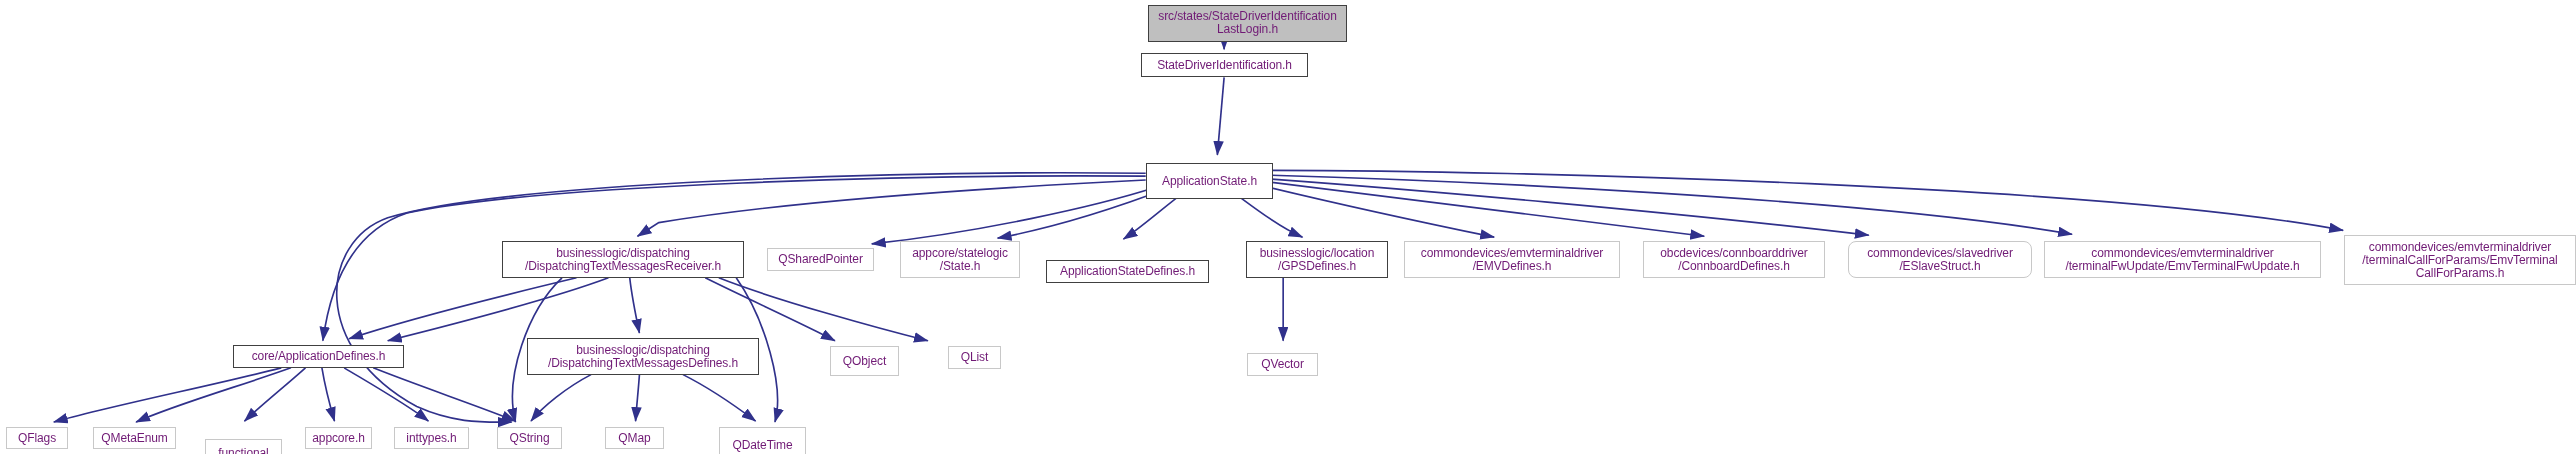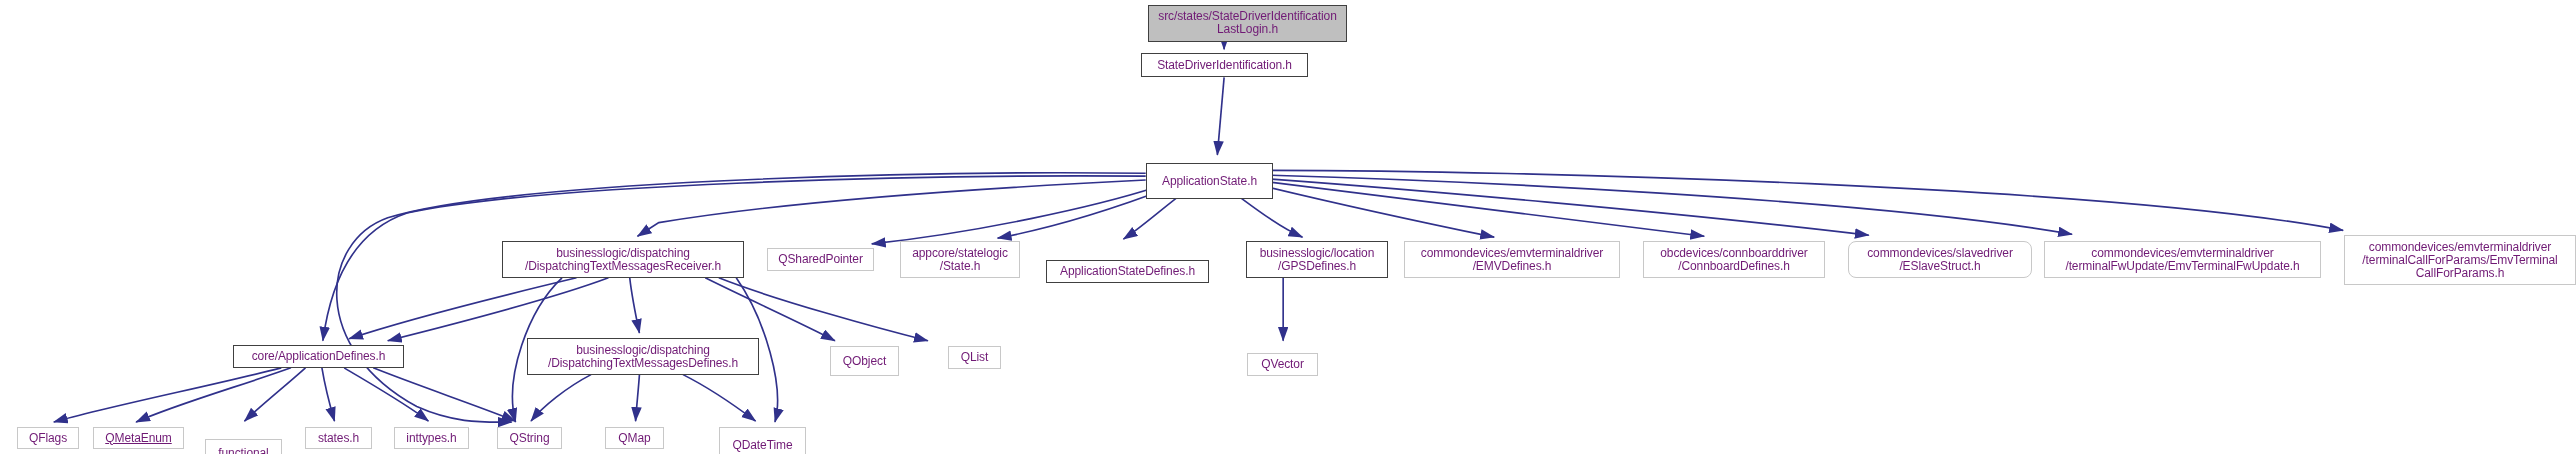--- a/index.html
+++ b/index.html
@@ -104,23 +104,23 @@
 /terminalFwUpdate/EmvTerminalFwUpdate.h</span></div>
       <div class="node light" style="left: 2344px; top: 235px; width: 232px; height: 50px;"><span class="node-label">commondevices/emvterminaldriver
 /terminalCallForParams/EmvTerminal
 CallForParams.h</span></div>
       <div class="node bold" style="left: 233px; top: 345px; width: 171px; height: 23px;"><span class="node-label">core/ApplicationDefines.h</span></div>
       <div class="node bold" style="left: 527px; top: 338px; width: 232px; height: 37px;"><span class="node-label">businesslogic/dispatching
 /DispatchingTextMessagesDefines.h</span></div>
       <div class="node light" style="left: 830px; top: 346px; width: 69px; height: 30px;"><span class="node-label">QObject</span></div>
       <div class="node light" style="left: 922px; top: 346px; width: 53px; height: 23px; margin-left: 26px;"><span class="node-label">QList</span></div>
       <div class="node light" style="left: 1247px; top: 353px; width: 71px; height: 23px;"><span class="node-label">QVector</span></div>
-      <div class="node light" style="left: 17px; top: 427px; width: 62px; height: 22px;"><span class="node-label">QFlags</span></div>
-      <div class="node light" style="left: 93px; top: 427px; width: 91px; height: 22px; text-decoration: underline;"><span class="node-label">QMetaEnum</span></div>
+      <div class="node light" style="left: 6px; top: 427px; width: 62px; height: 22px;"><span class="node-label">QFlags</span></div>
+      <div class="node light" style="left: 93px; top: 427px; width: 83px; height: 22px;"><span class="node-label">QMetaEnum</span></div>
       <div class="node light" style="left: 205px; top: 439px; width: 77px; height: 29px;"><span class="node-label">functional</span></div>
-      <div class="node light" style="left: 305px; top: 427px; width: 67px; height: 22px;"><span class="node-label">states.h</span></div>
+      <div class="node light" style="left: 305px; top: 427px; width: 67px; height: 22px;"><span class="node-label">appcore.h</span></div>
       <div class="node light" style="left: 394px; top: 427px; width: 75px; height: 22px;"><span class="node-label">inttypes.h</span></div>
       <div class="node light" style="left: 497px; top: 427px; width: 65px; height: 22px;"><span class="node-label">QString</span></div>
       <div class="node light" style="left: 605px; top: 427px; width: 59px; height: 22px;"><span class="node-label">QMap</span></div>
       <div class="node light" style="left: 719px; top: 427px; width: 87px; height: 36px;"><span class="node-label">QDateTime</span></div>
     </div>
 </div>
 
 
 </body></html>

